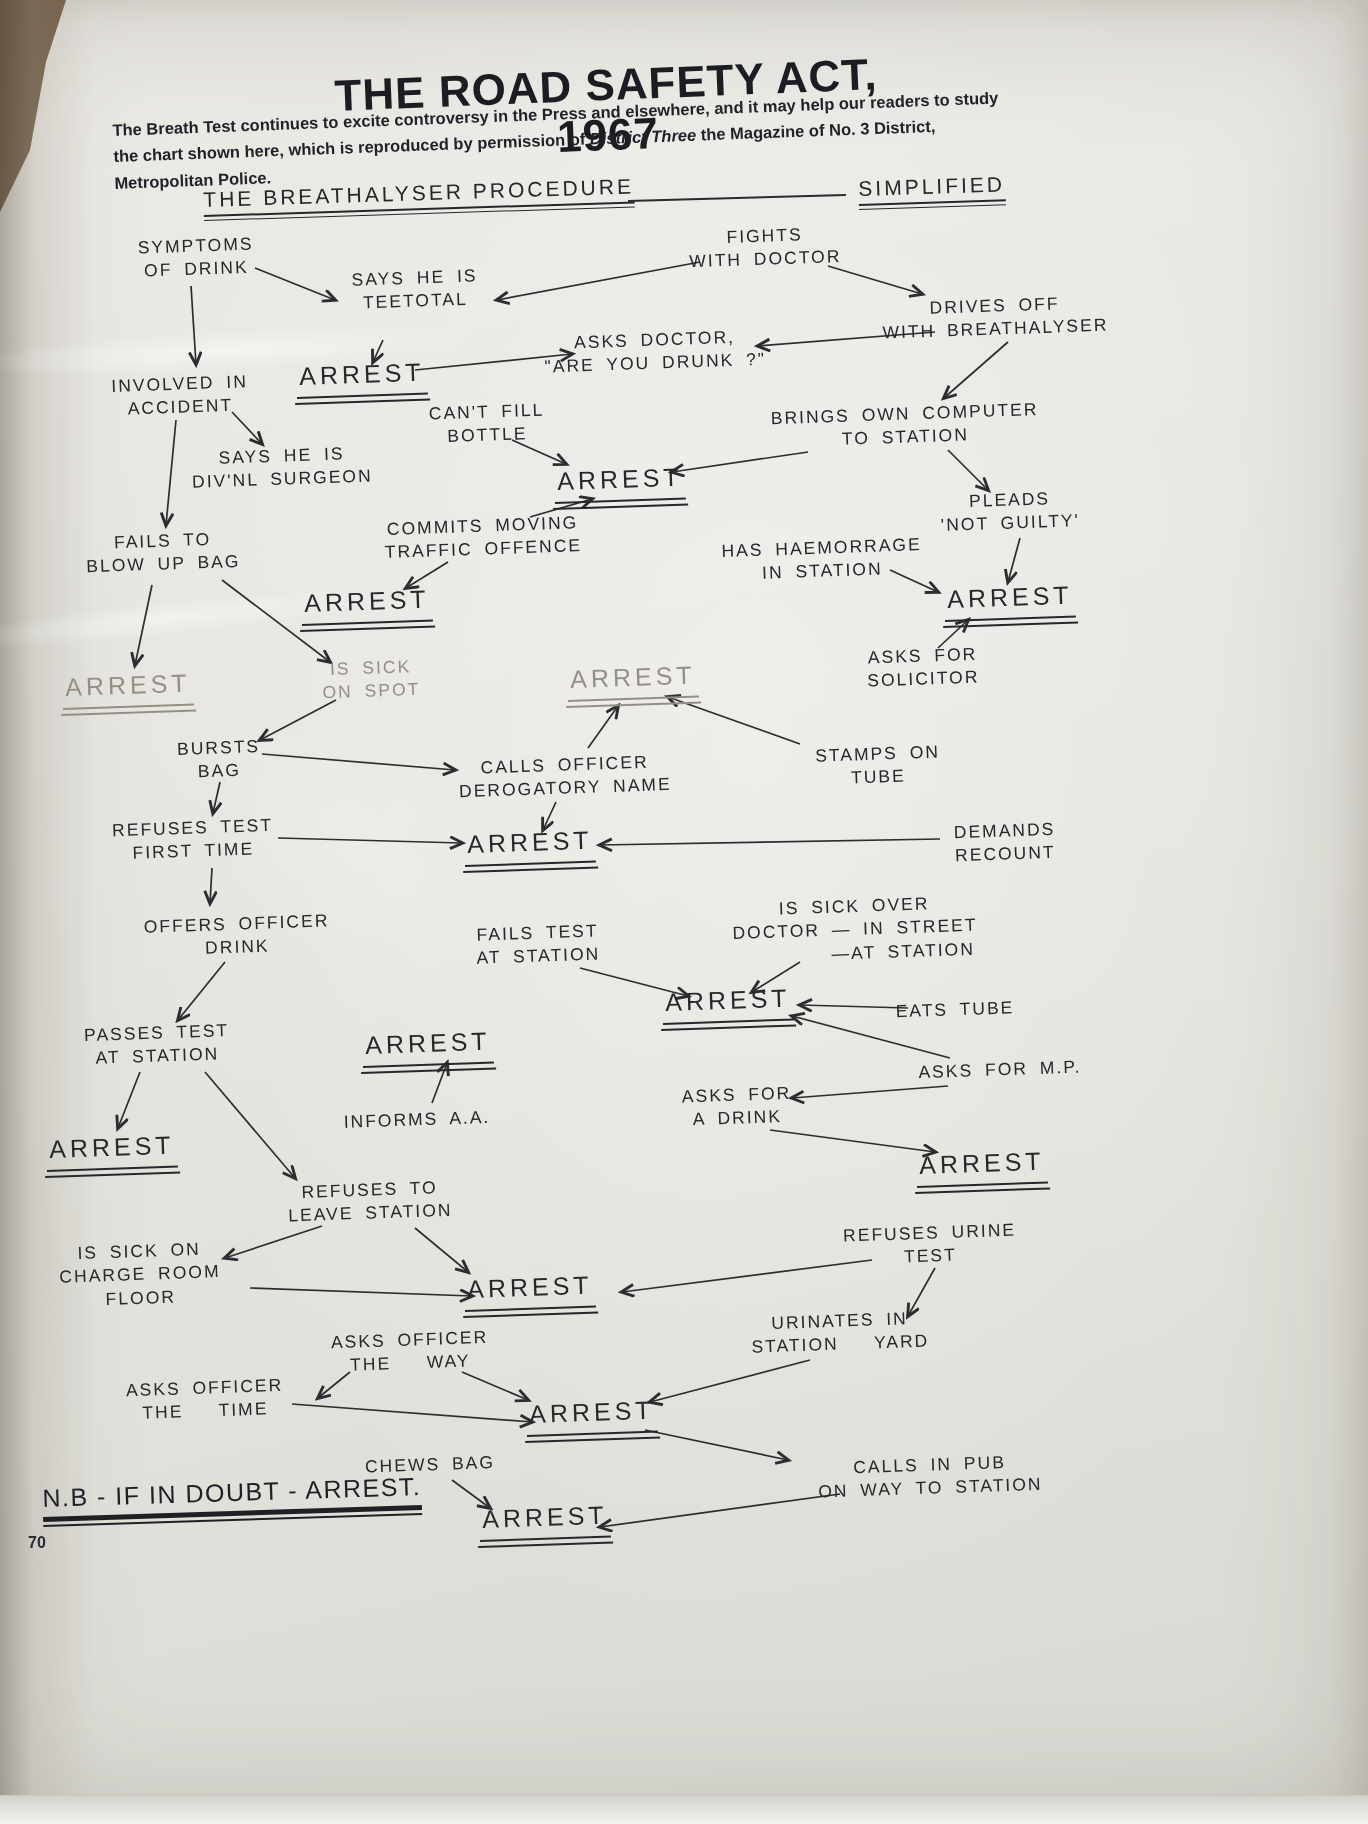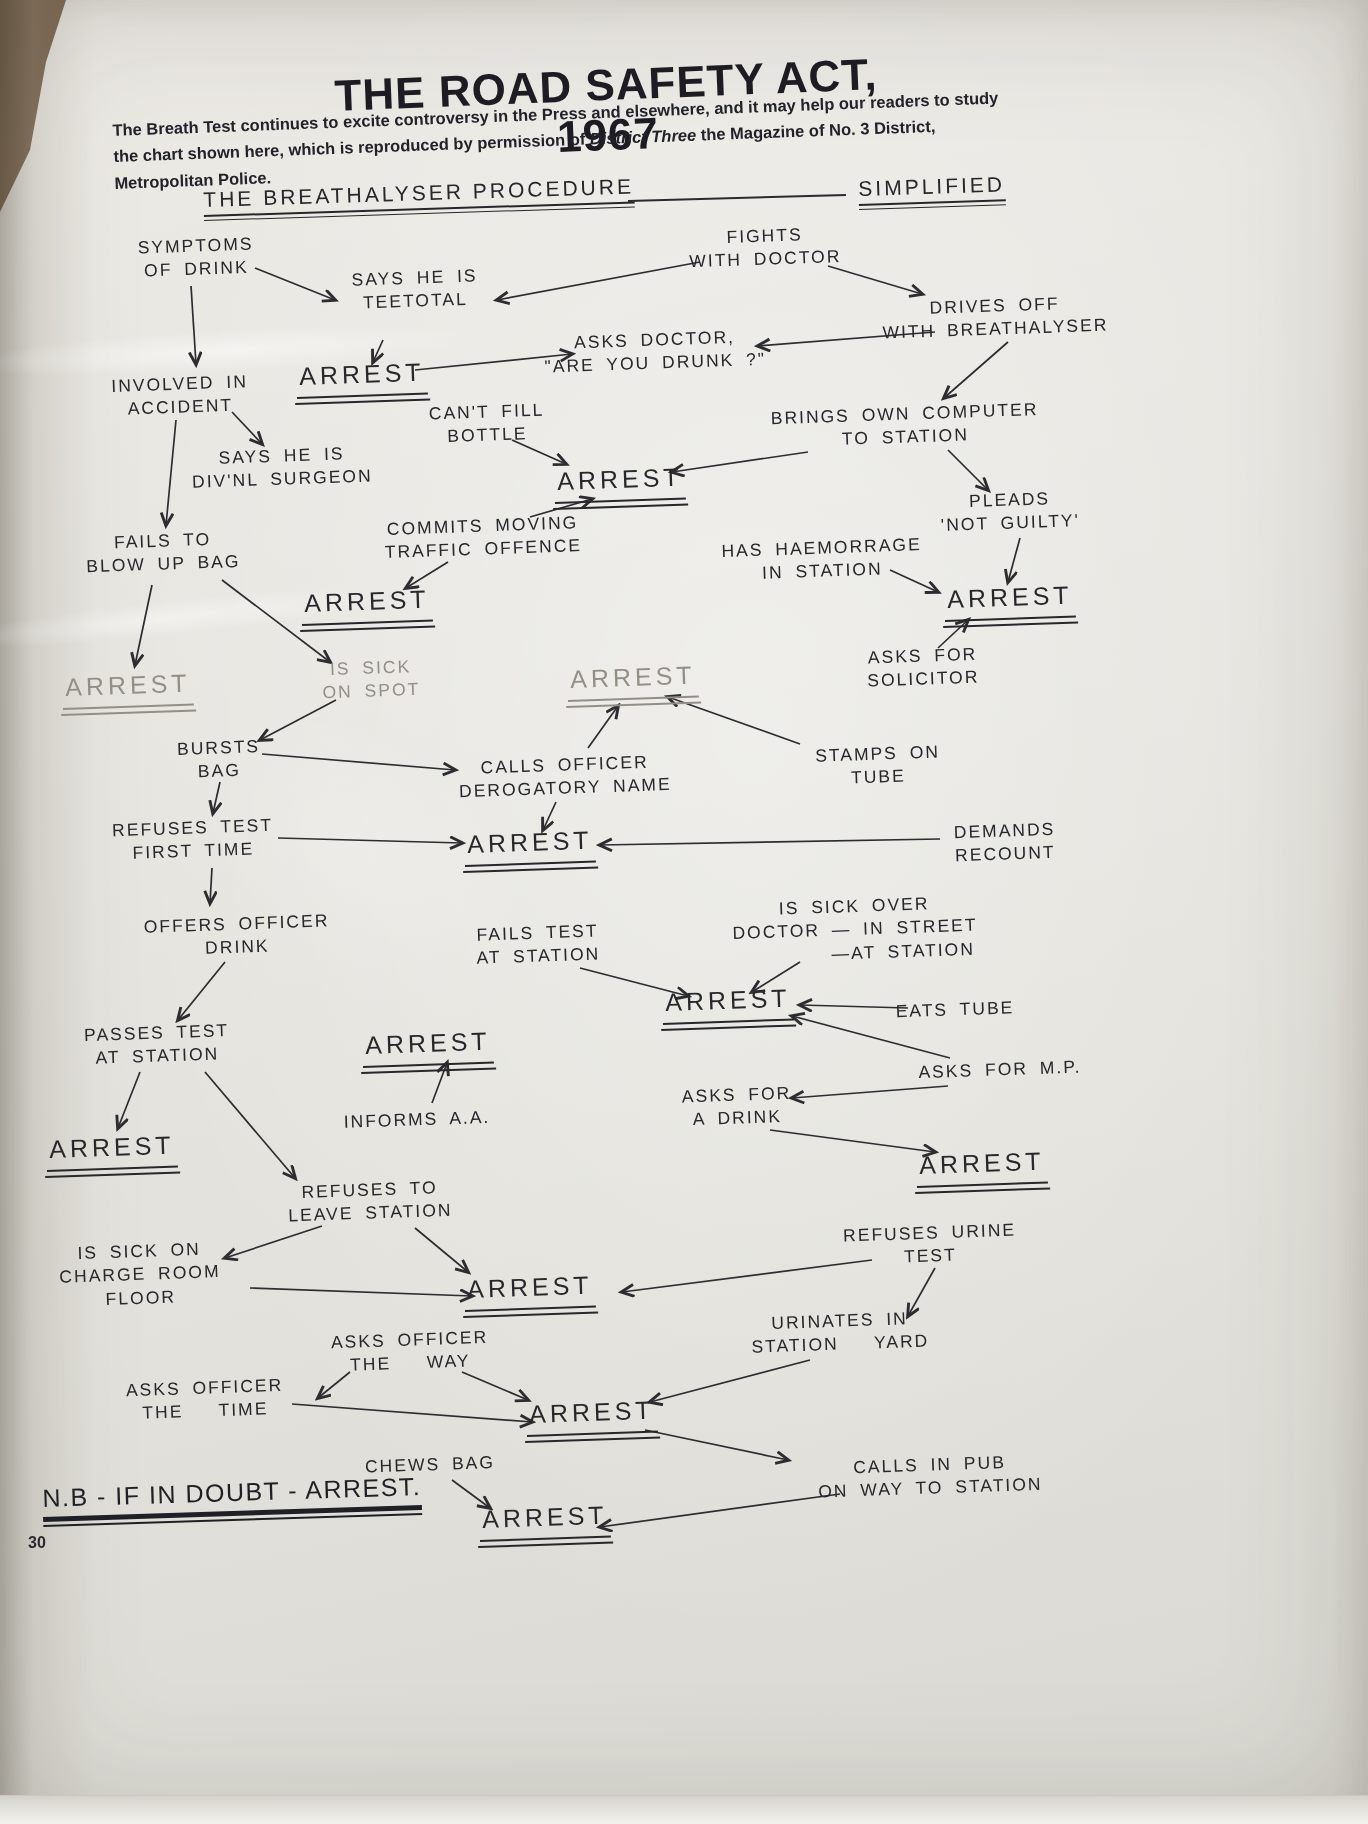--- a/index.html
+++ b/index.html
@@ -224,16 +224,16 @@
       <div class="node event" style="left: 205px; top: 1400px;">ASKS OFFICER
 THE   TIME</div>
       <div class="node arrest" style="left: 592px; top: 1415px;"><span>ARREST</span></div>
       <div class="node event" style="left: 430px; top: 1465px;">CHEWS BAG</div>
       <div class="node event" style="left: 930px; top: 1477px;">CALLS IN PUB
 ON WAY TO STATION</div>
       <div class="node arrest" style="left: 545px; top: 1520px;"><span>ARREST</span></div>
     </div>
 
   <div class="nb-note"><span>N.B - IF IN DOUBT - ARREST.</span></div>
-  <div class="page-num">30</div>
+  <div class="page-num">70</div>
 
   <div class="bottom-edge"></div>
 </div>
 
 </body></html>

